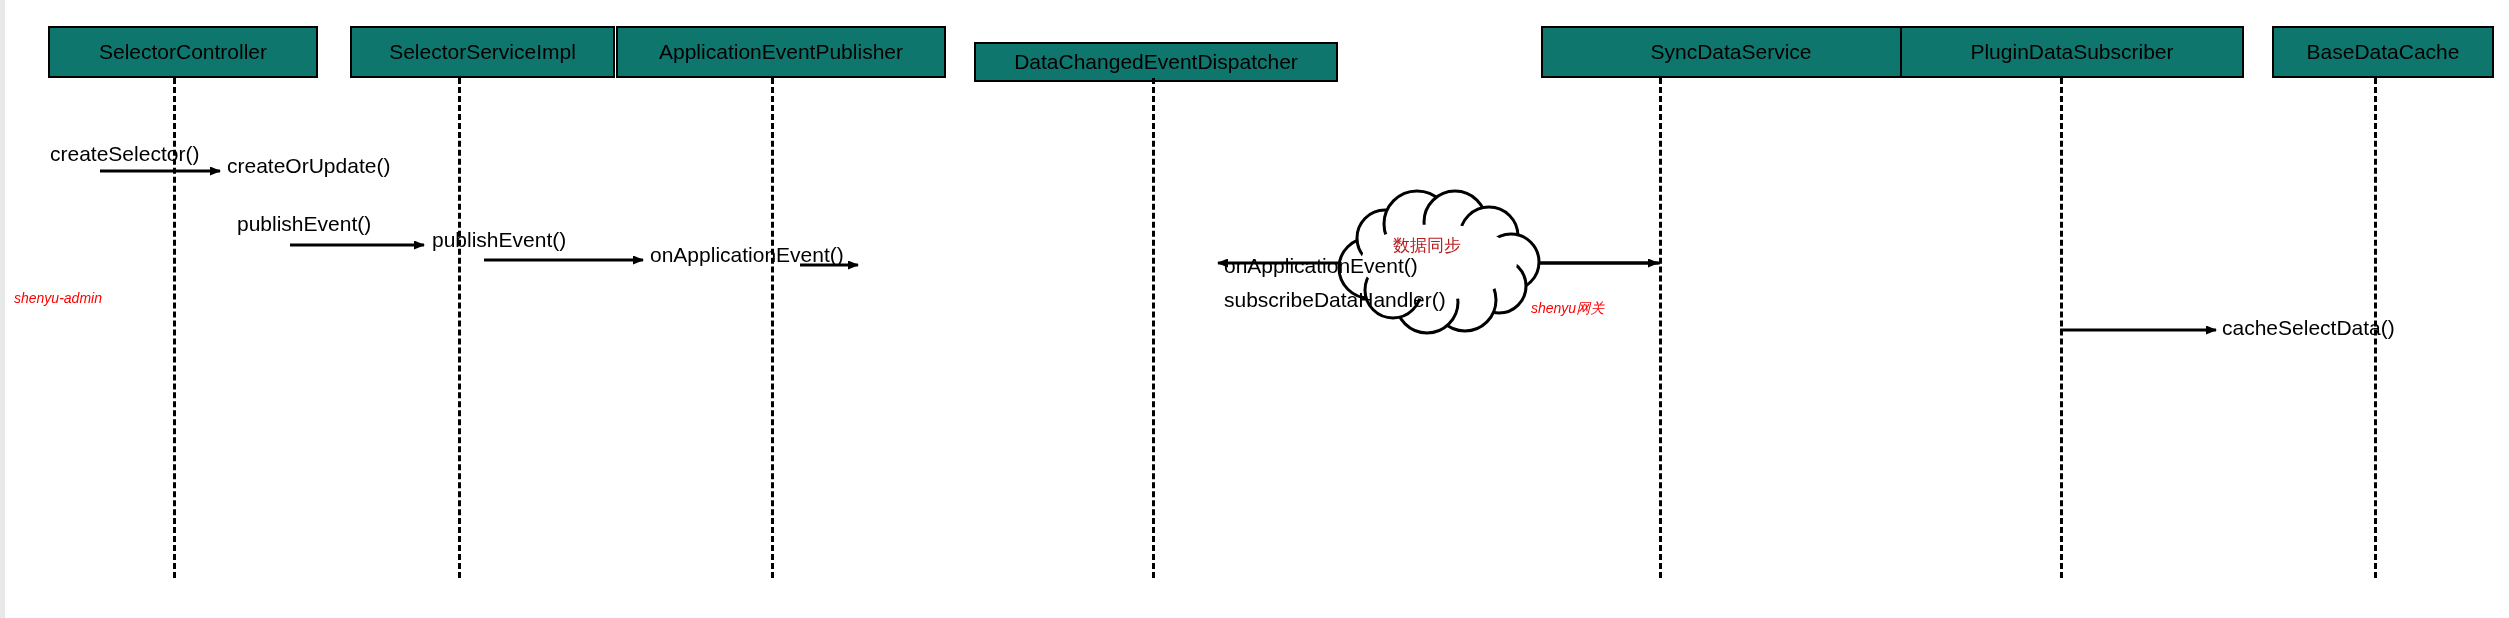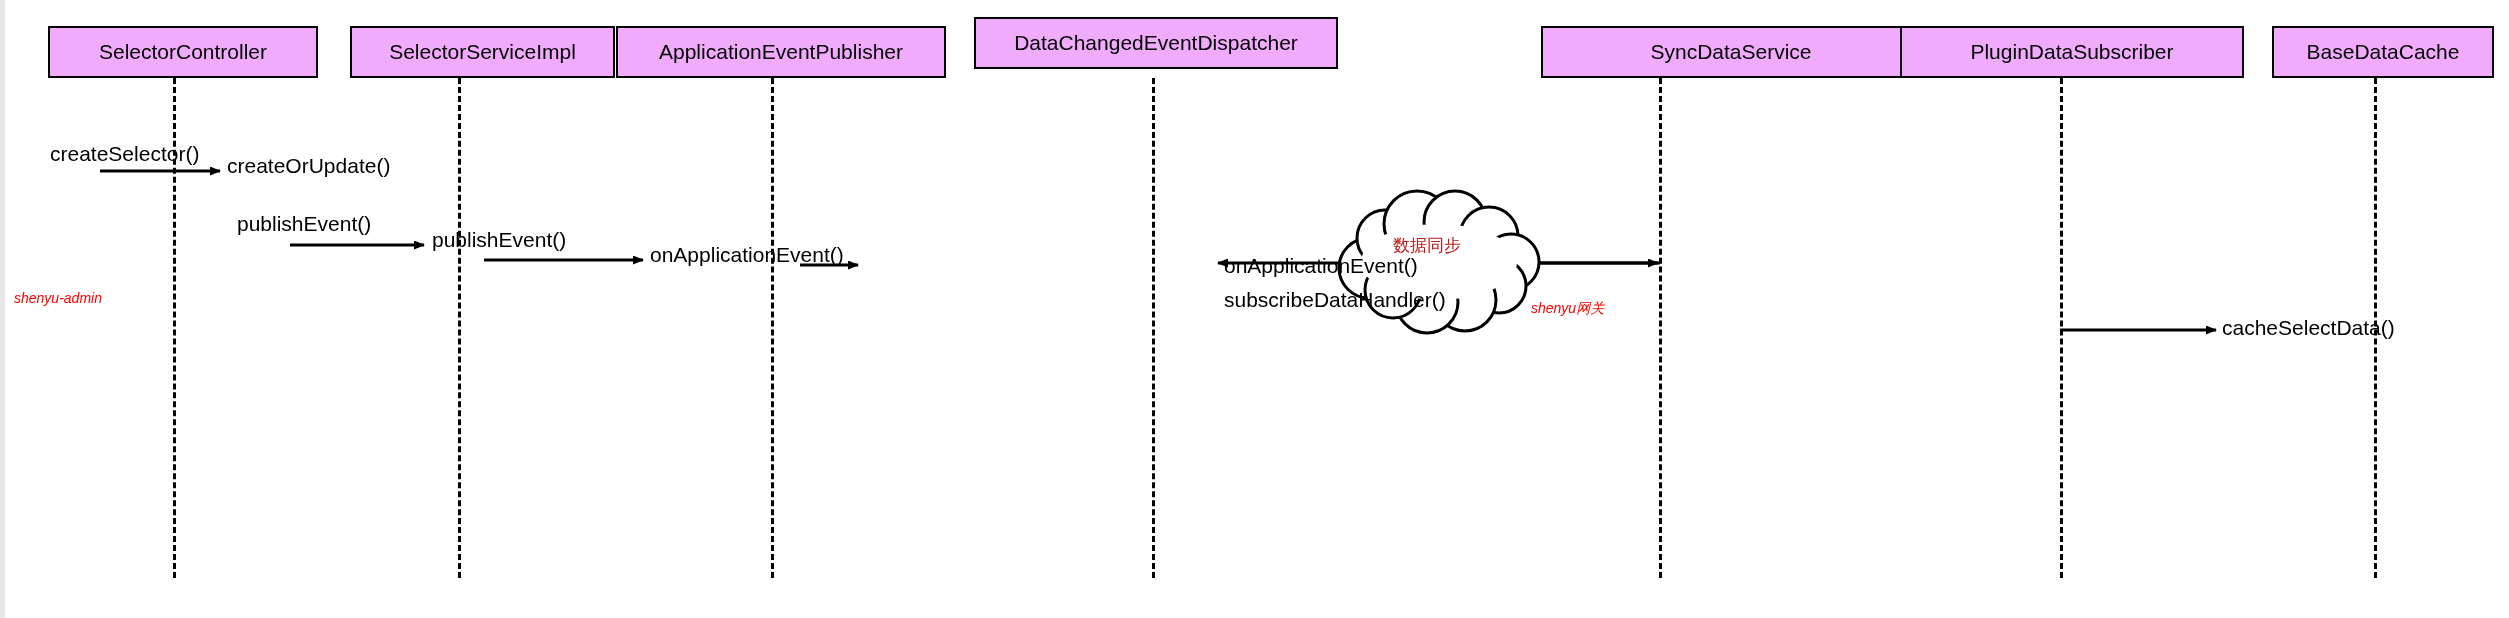--- a/index.html
+++ b/index.html
@@ -24,21 +24,21 @@
     top: 0;
     width: 5px;
     height: 618px;
     background: #e8e8e8;
   }
   
   .participant {
     position: absolute;
     box-sizing: border-box;
     border: 2px solid #000000;
-    background: #f0abfc;
+    background: #0f766e;
     display: flex;
     align-items: center;
     justify-content: center;
     font-size: 21px;
     line-height: 1.1;
     color: #000000;
     white-space: nowrap;
   }
   
   .lifeline {
@@ -84,21 +84,21 @@
 <body>
 
 <div id="diagram-root">
 
   <div class="edge-strip"></div>
 
   <div id="participants-layer">
       <div class="participant" style="left: 48px; top: 26px; width: 270px; height: 52px;">SelectorController</div>
       <div class="participant" style="left: 350px; top: 26px; width: 265px; height: 52px;">SelectorServiceImpl</div>
       <div class="participant" style="left: 616px; top: 26px; width: 330px; height: 52px;">ApplicationEventPublisher</div>
-      <div class="participant" style="left: 974px; top: 17px; width: 364px; height: 52px;">DataChangedEventDispatcher</div>
+      <div class="participant" style="left: 974px; top: 42px; width: 364px; height: 40px;">DataChangedEventDispatcher</div>
       <div class="participant" style="left: 1541px; top: 26px; width: 380px; height: 52px;">SyncDataService</div>
       <div class="participant" style="left: 1900px; top: 26px; width: 344px; height: 52px;">PluginDataSubscriber</div>
       <div class="participant" style="left: 2272px; top: 26px; width: 222px; height: 52px;">BaseDataCache</div>
     </div>
 
   <div id="lifelines-layer">
       <div class="lifeline" style="left: 173px; top: 78px; height: 500px;"></div>
       <div class="lifeline" style="left: 458px; top: 78px; height: 500px;"></div>
       <div class="lifeline" style="left: 771px; top: 78px; height: 500px;"></div>
       <div class="lifeline" style="left: 1152px; top: 78px; height: 500px;"></div>

